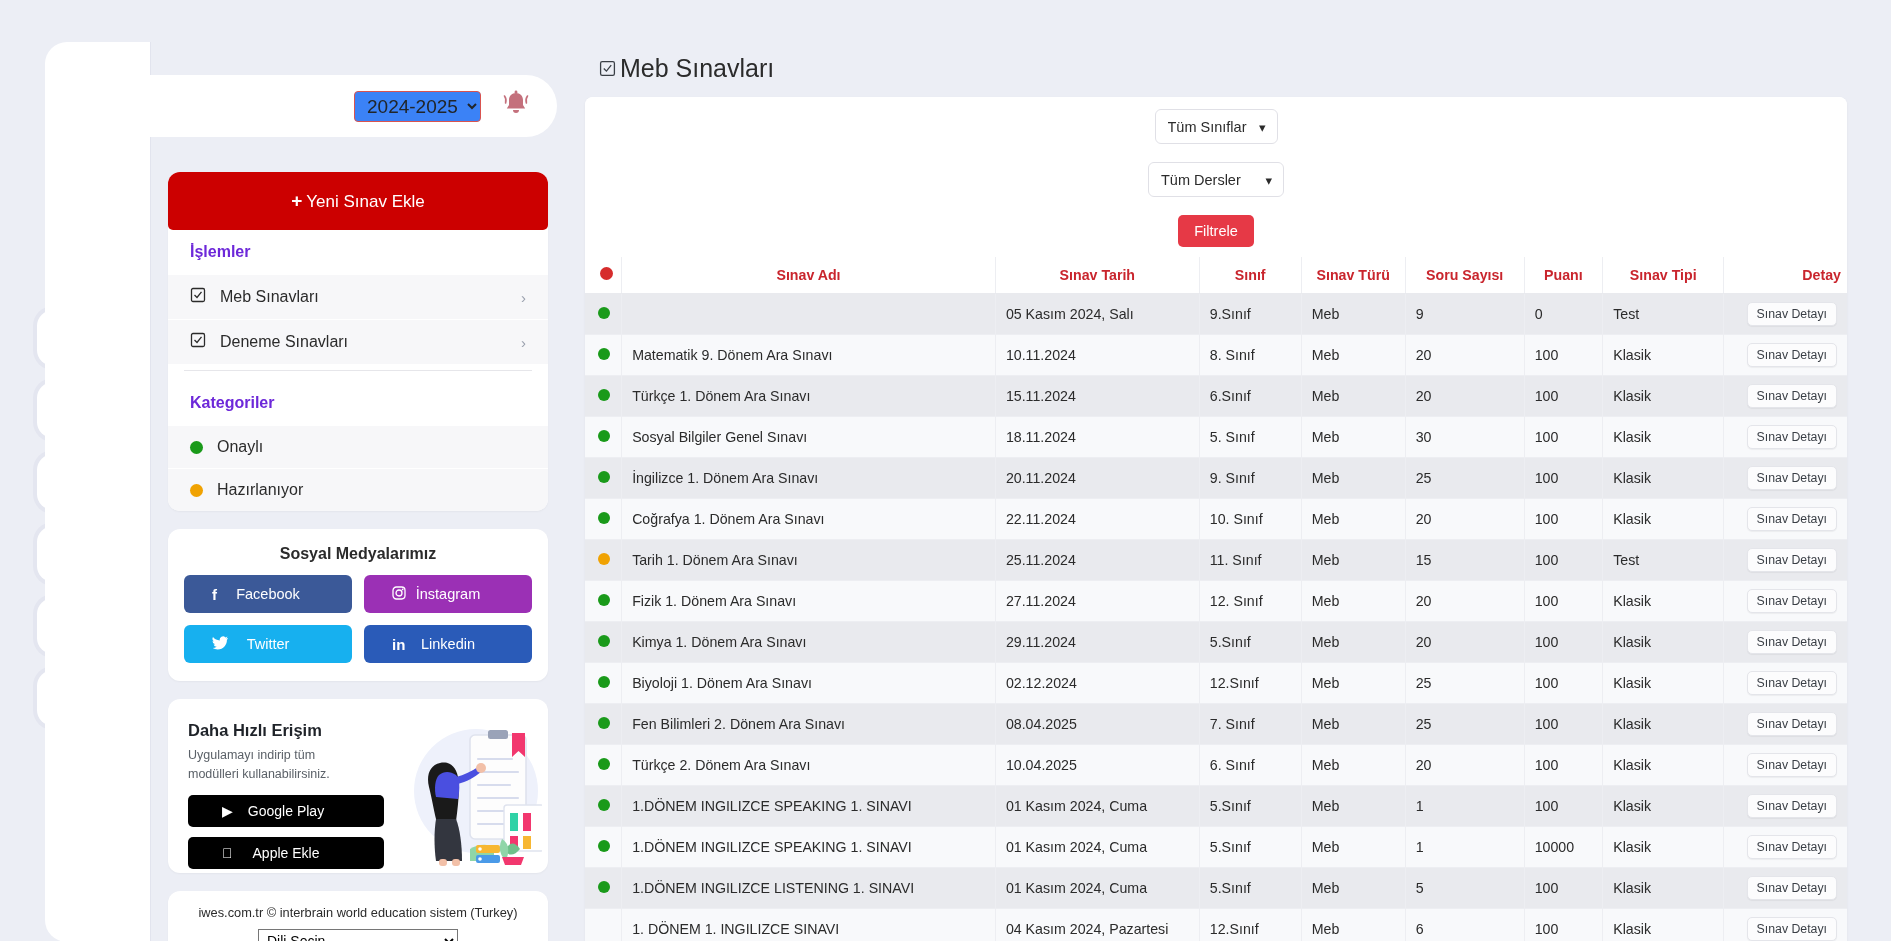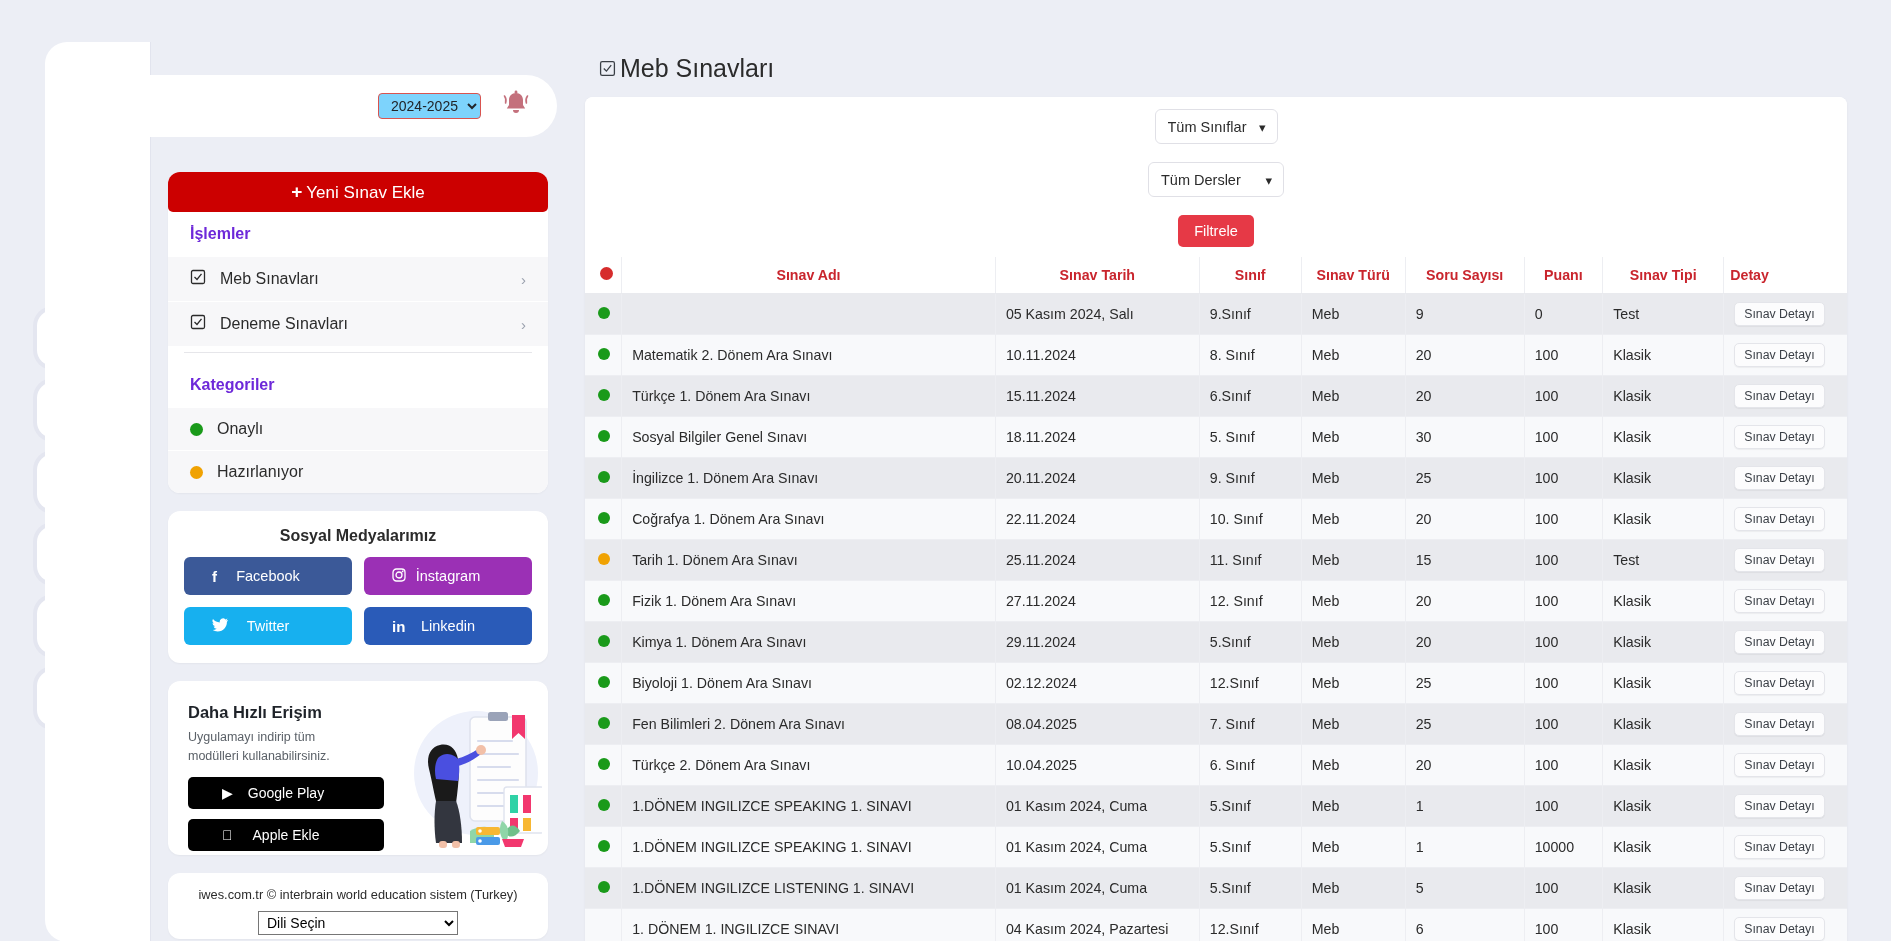--- a/index.html
+++ b/index.html
@@ -42,39 +42,39 @@
   
   .headpill {
     position: absolute; left: 72px; top: 75px;
     width: 485px; height: 62px;
     background: #ffffff; border-radius: 34px;
     display: flex; align-items: center; justify-content: flex-end;
     padding-right: 26px; gap: 20px;
   }
   .yearsel {
     border: 1px solid #d9534f; border-radius: 4px;
-    background: #7dd3fc; color: #212529;
-    font-family: "Liberation Sans", sans-serif; font-size: 14px;
+    background: #3b82f6; color: #212529;
+    font-family: "Liberation Sans", sans-serif; font-size: 19px;
     padding: 3px 6px 3px 8px;
   }
   .bell { width: 30px; height: 34px; }
 
   
   .card {
     background: #ffffff; border-radius: 12px; margin: 0 0 18px 0;
     overflow: hidden; box-shadow: 0 1px 2px rgba(0,0,0,.04);
   }
   .sidewrap { position: absolute; left: 168px; top: 172px; width: 380px; }
 
   .addbtn {
     display: block; width: 100%;
     background: #cc0000; color: #fff;
     border: none; border-radius: 5px;
     font-size: 17px; font-weight: 400;
-    padding: 9px 0; text-align: center; cursor: pointer;
+    padding: 18px 0; text-align: center; cursor: pointer;
     font-family: "Liberation Sans", sans-serif;
   }
   .addbtn .plus { font-weight: bold; font-size: 19px; margin-right: 4px; }
 
   .grouphdr {
     font-size: 16px; font-weight: bold; color: #6d28d9;
     padding: 13px 22px; background: #fff;
   }
   .navrow {
     display: flex; align-items: center; gap: 14px;
@@ -179,21 +179,21 @@
   tbody tr:nth-child(odd) { background: #e9eaee; }
   tbody tr:nth-child(even) { background: #f8f9fb; }
   .c-status { width: 34px; text-align: center; padding-left: 12px !important; }
   .c-name   { width: 352px; }
   .c-date   { width: 192px; }
   .c-class  { width: 96px; }
   .c-type   { width: 98px; }
   .c-qty    { width: 112px; }
   .c-score  { width: 74px; }
   .c-kind   { width: 114px; }
-  .c-detail { width: 116px; text-align: left; }
+  .c-detail { width: 116px; text-align: right; }
   .detailbtn {
     display: inline-block; background: #fcfcfd; color: #3a3f46;
     border: 1px solid #e4e5ea; border-radius: 5px;
     font-size: 12.3px; padding: 4px 9px; cursor: pointer;
     box-shadow: 0 1px 1px rgba(0,0,0,.05);
   }
   .hdot { width: 13px; height: 13px; border-radius: 50%; background: #d62c2c; display:inline-block; }
   .rdot { width: 12px; height: 12px; border-radius: 50%; display: inline-block; }
 </style>
 </head>
@@ -459,21 +459,21 @@
               <td class="c-date">05 Kasım 2024, Salı</td>
               <td class="c-class">9.Sınıf</td>
               <td class="c-type">Meb</td>
               <td class="c-qty">9</td>
               <td class="c-score">0</td>
               <td class="c-kind">Test</td>
               <td class="c-detail"><span class="detailbtn">Sınav Detayı</span></td>
             </tr>
             <tr>
               <td class="c-status"><span class="rdot" style="background: rgb(26, 154, 26);"></span></td>
-              <td class="c-name">Matematik 2. Dönem Ara Sınavı</td>
+              <td class="c-name">Matematik 9. Dönem Ara Sınavı</td>
               <td class="c-date">10.11.2024</td>
               <td class="c-class">8. Sınıf</td>
               <td class="c-type">Meb</td>
               <td class="c-qty">20</td>
               <td class="c-score">100</td>
               <td class="c-kind">Klasik</td>
               <td class="c-detail"><span class="detailbtn">Sınav Detayı</span></td>
             </tr>
             <tr>
               <td class="c-status"><span class="rdot" style="background: rgb(26, 154, 26);"></span></td>

